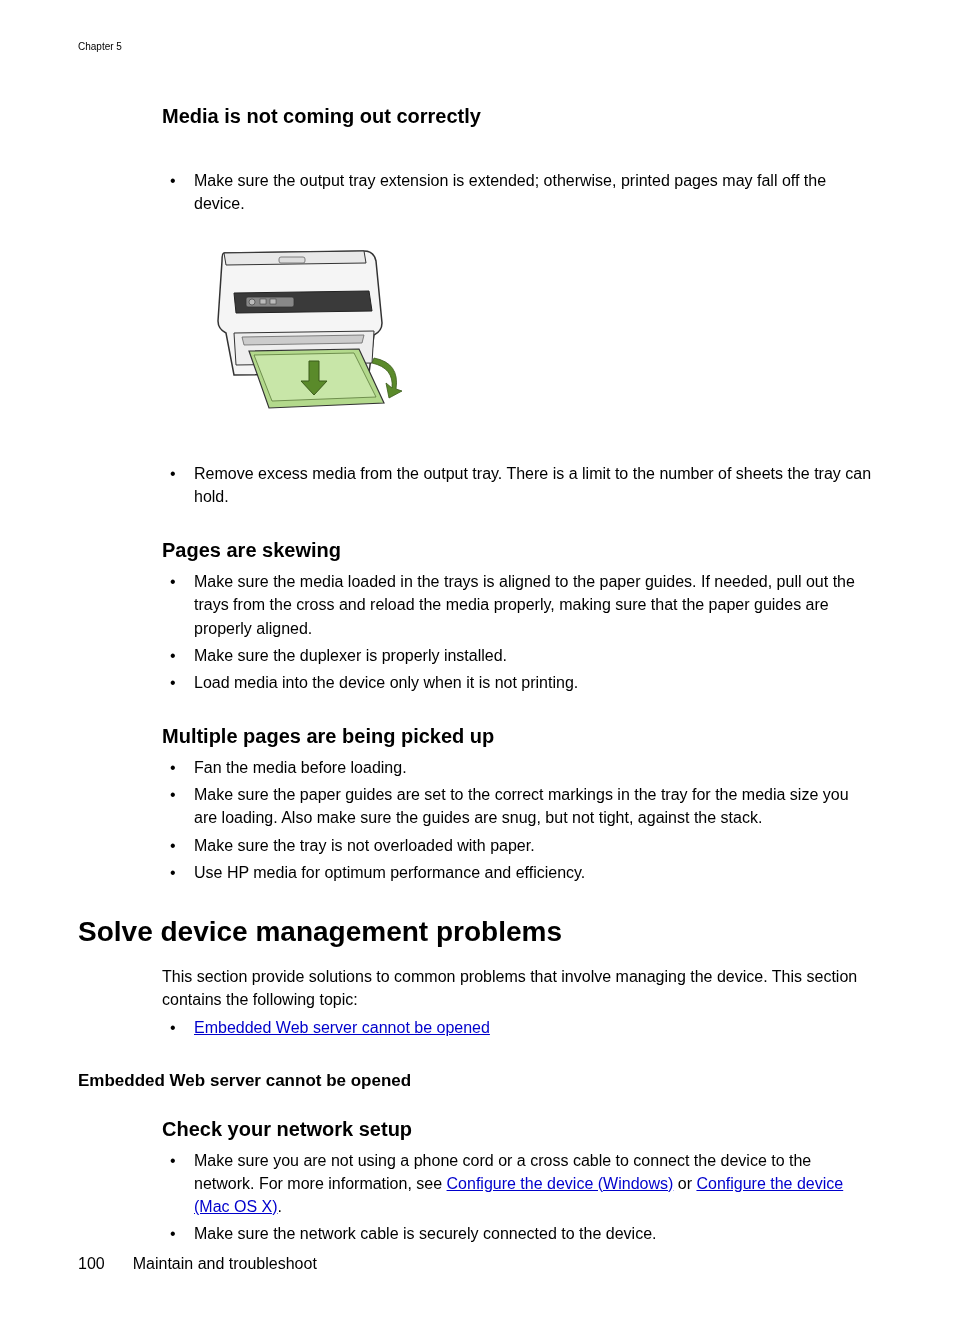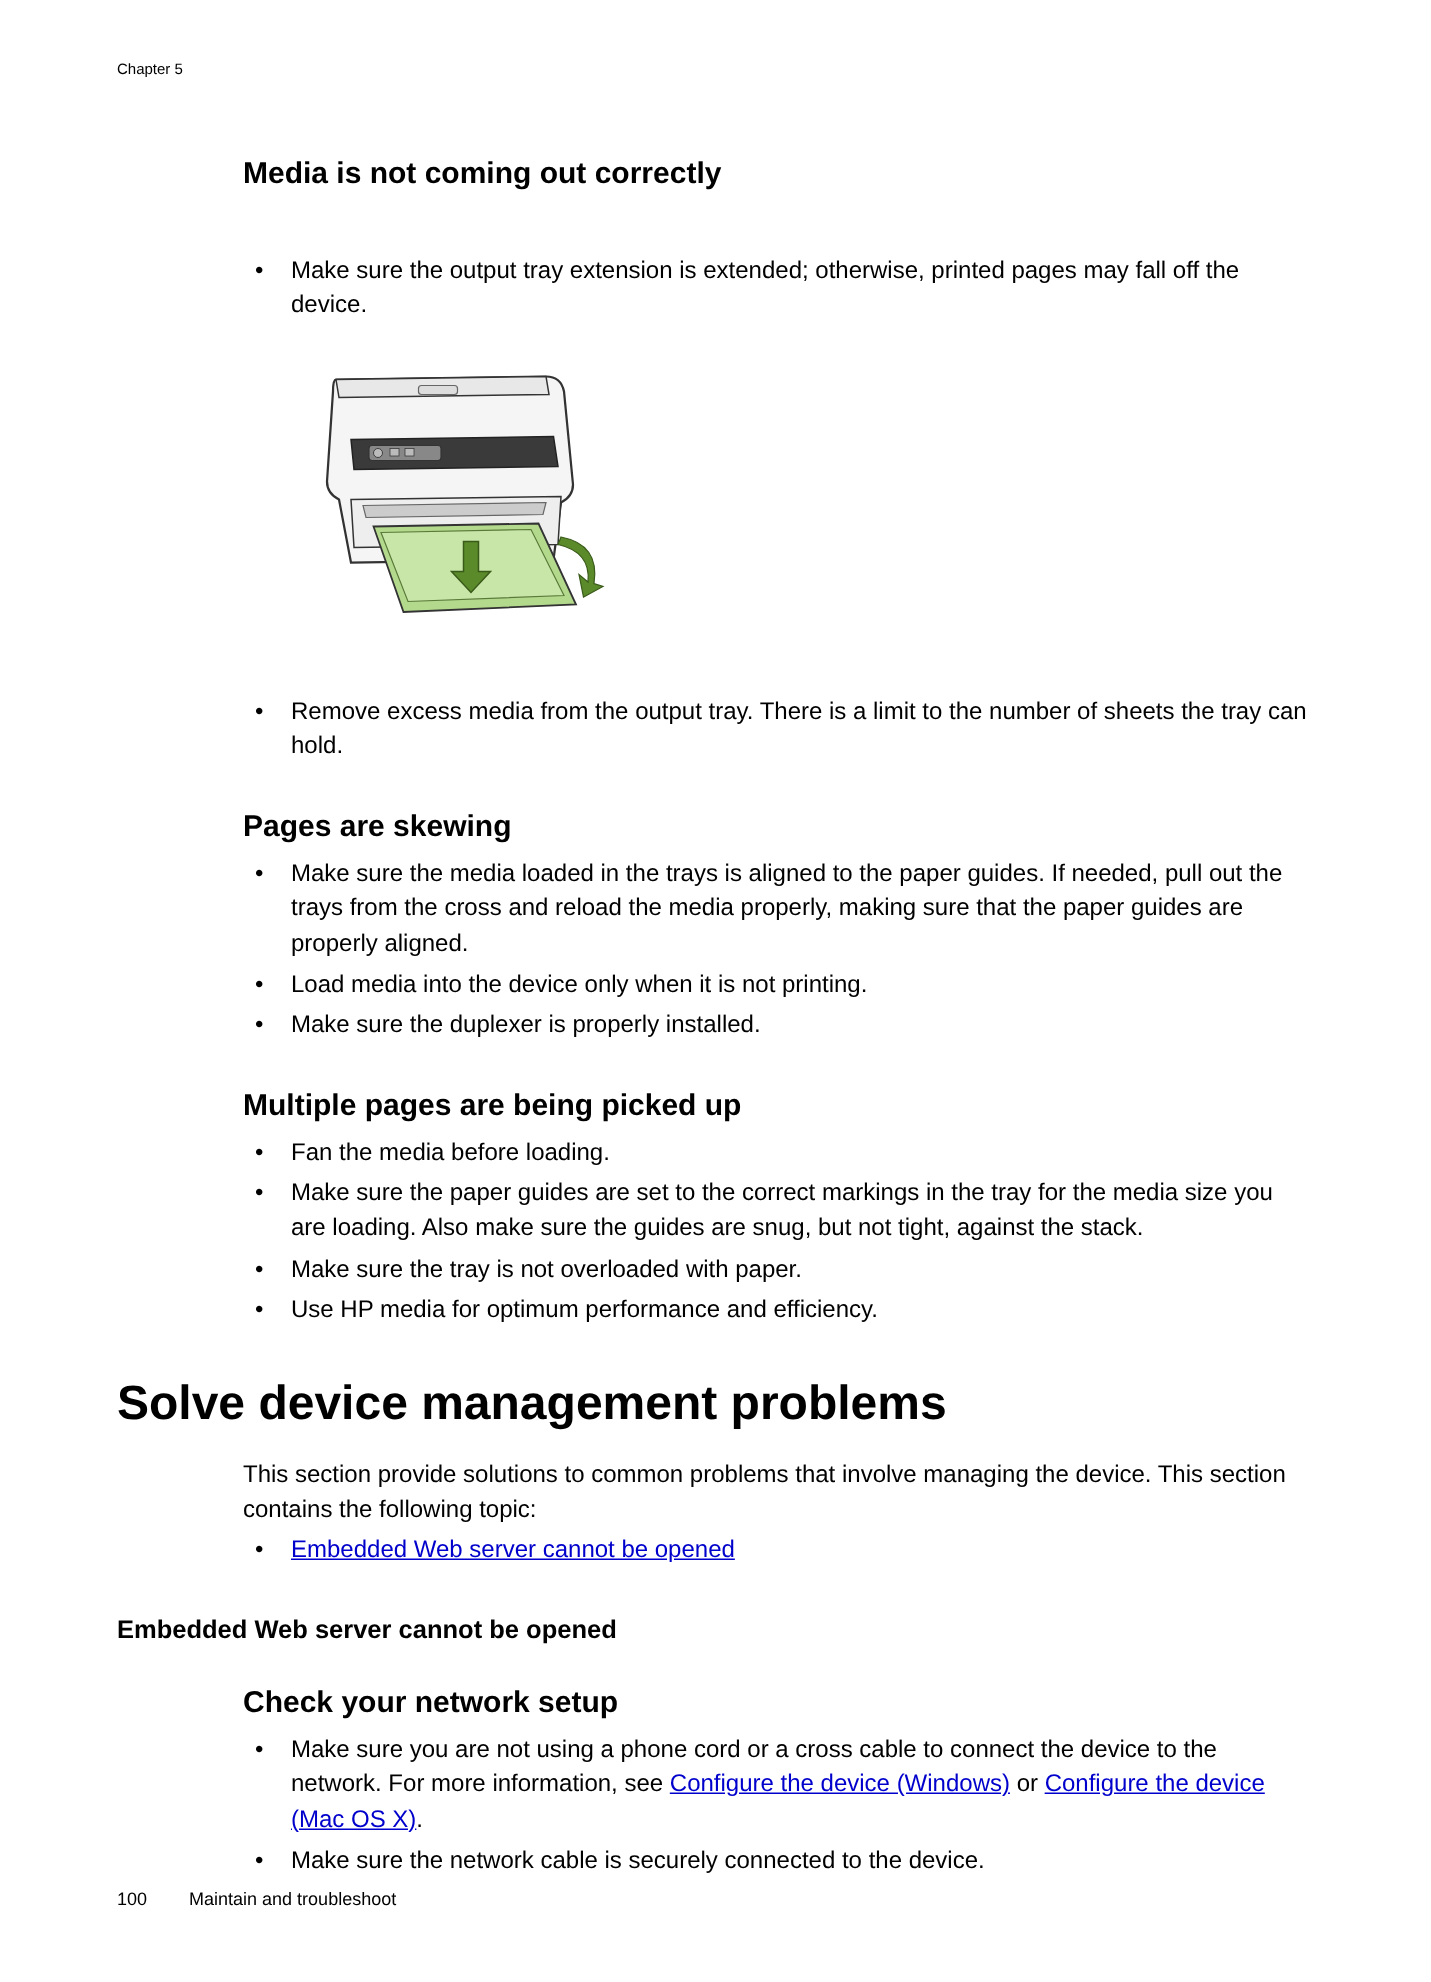--- a/index.html
+++ b/index.html
@@ -43,21 +43,21 @@
     .bullet-list li::before {
       content: "•";
       position: absolute;
       left: 8px;
       top: 0;
     }
     .printer-img {
       margin: 18px 0 32px 32px;
     }
     .h1 {
-      font-size: 32px;
+      font-size: 28px;
       font-weight: bold;
       margin-left: -84px;
       margin-top: 28px;
       margin-bottom: 14px;
     }
     .h2 {
       font-size: 17px;
       font-weight: bold;
       margin-left: -84px;
       margin-top: 30px;
@@ -68,21 +68,21 @@
       line-height: 1.45;
     }
     .link {
       color: #0000cc;
       text-decoration: underline;
     }
     .footer {
       position: absolute;
       bottom: 46px;
       left: 78px;
-      font-size: 12px;
+      font-size: 16px;
     }
     .footer-page {
       margin-right: 28px;
     }
   </style>
 </head>
 <body>
 
 <div class="chapter-label">Chapter 5</div>
 
@@ -121,22 +121,22 @@
     </svg>
   </div>
 
   <ul class="bullet-list">
     <li>Remove excess media from the output tray. There is a limit to the number of sheets the tray can hold.</li>
   </ul>
 
   <div class="section-heading">Pages are skewing</div>
   <ul class="bullet-list">
     <li>Make sure the media loaded in the trays is aligned to the paper guides. If needed, pull out the trays from the cross and reload the media properly, making sure that the paper guides are properly aligned.</li>
+    <li>Make sure the duplexer is properly installed.</li>
     <li>Load media into the device only when it is not printing.</li>
-    <li>Make sure the duplexer is properly installed.</li>
   </ul>
 
   <div class="section-heading">Multiple pages are being picked up</div>
   <ul class="bullet-list" style="">
     <li>Fan the media before loading.</li>
     <li>Make sure the paper guides are set to the correct markings in the tray for the media size you are loading. Also make sure the guides are snug, but not tight, against the stack.</li>
     <li>Make sure the tray is not overloaded with paper.</li>
     <li>Use HP media for optimum performance and efficiency.</li>
   </ul>
 

